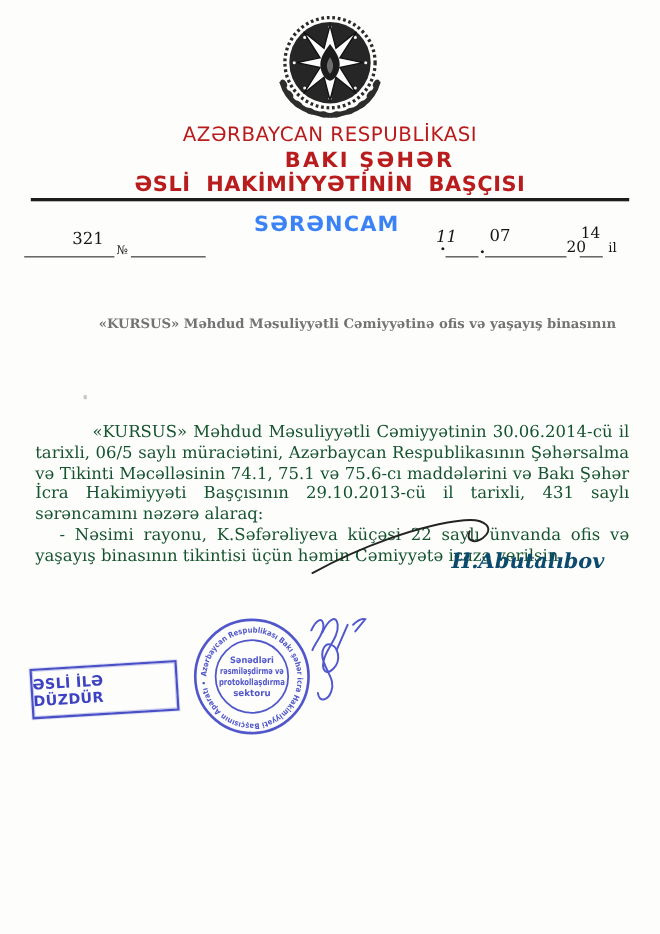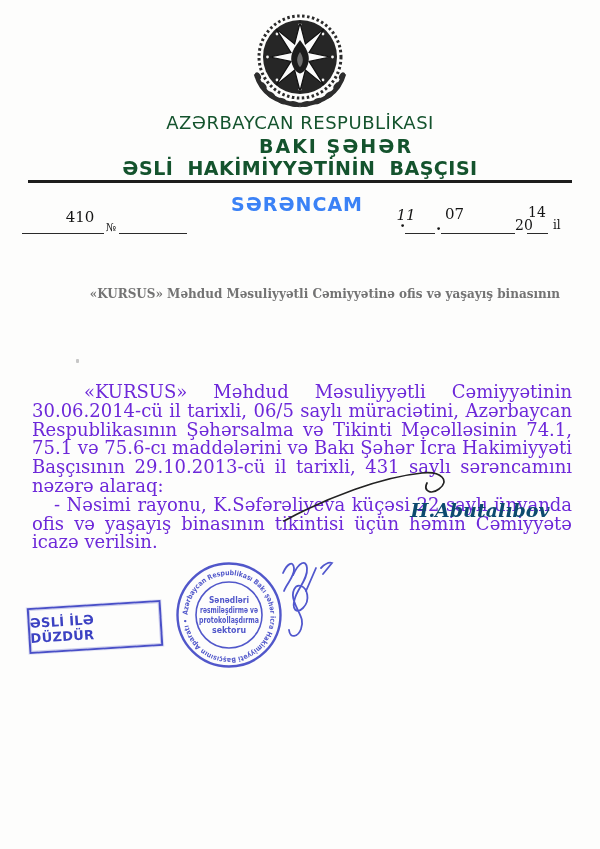--- a/index.html
+++ b/index.html
@@ -4,42 +4,42 @@
 <style>
   html,body{margin:0;padding:0;background:#e8e8e8;}
   .page{
     position:relative;width:600px;height:849px;margin:0 auto;
     background:#fdfdfc;overflow:hidden;
     font-family:"DejaVu Serif", serif;color:#1c1c1c;
   }
   .abs{position:absolute;}
 
   
-  .hdr{left:0;width:600px;text-align:center;font-family:"DejaVu Sans",sans-serif;color:#14532d;}
+  .hdr{left:0;width:600px;text-align:center;font-family:"DejaVu Sans",sans-serif;color:#b91c1c;}
   .hdr-country{top:112px;font-size:18px;letter-spacing:.5px;}
   .hdr-city{top:135px;font-size:19px;font-weight:bold;letter-spacing:2px;padding-left:36px;}
   .hdr-office{top:157px;font-size:19px;font-weight:bold;letter-spacing:.5px;word-spacing:7px;}
   .rule{top:180px;left:28px;width:544px;height:3px;background:#1d1d1d;}
   .doc-title{top:193px;left:0;width:594px;text-align:center;font-family:"DejaVu Sans",sans-serif;
     font-size:19px;font-weight:bold;letter-spacing:1px;color:#3b82f6;}
 
   
   .numrow{font-size:15px;color:#151515;}
   .fill-line{border-bottom:1.3px solid #2a2a2a;height:1px;}
   .no-sym{font-size:11px;}
   .sup{font-size:14px;}
   .il{font-size:12px;}
 
   
   .subject{top:284px;left:40px;width:520px;text-align:right;font-weight:bold;
     font-size:12px;line-height:20px;color:#737373;}
 
   
-  .body-text{top:383px;left:32px;width:540px;font-size:18px;line-height:18.8px;
-    text-align:justify;color:#6d28d9;}
+  .body-text{top:383px;left:32px;width:540px;font-size:15px;line-height:18.8px;
+    text-align:justify;color:#14532d;}
   .body-text p{margin:0;}
   .p1{text-indent:52px;}
   .p2{text-indent:22px;}
 
   
   .signer{top:499px;left:390px;width:180px;text-align:center;
     font-size:19px;font-weight:bold;font-style:italic;color:#0c4a6e;}
 
   
   .certify{top:604px;left:28px;width:130px;height:42px;
@@ -99,21 +99,21 @@
     </g>
   </svg>
 
   <div class="abs hdr hdr-country">AZƏRBAYCAN RESPUBLİKASI</div>
   <div class="abs hdr hdr-city">BAKI ŞƏHƏR</div>
   <div class="abs hdr hdr-office">ƏSLİ HAKİMİYYƏTİNİN BAŞÇISI</div>
   <div class="abs rule"></div>
 
   <div class="abs doc-title">SƏRƏNCAM</div>
 
-  <div class="abs numrow" style="top:208px;left:45px;width:70px;text-align:center;">410</div>
+  <div class="abs numrow" style="top:208px;left:45px;width:70px;text-align:center;">321</div>
   <div class="abs fill-line" style="top:232px;left:22px;width:82px;"></div>
   <div class="abs numrow no-sym" style="top:221px;left:106px;">№</div>
   <div class="abs fill-line" style="top:232px;left:119px;width:68px;"></div>
 
   <div class="abs numrow" style="top:213px;left:400px;font-weight:bold;">.</div>
   <div class="abs numrow" style="top:206px;left:391px;width:30px;text-align:center;font-style:italic;">11</div>
   <div class="abs fill-line" style="top:232px;left:405px;width:30px;"></div>
   <div class="abs numrow" style="top:216px;left:436px;font-weight:bold;">.</div>
   <div class="abs numrow" style="top:205px;left:445px;width:66px;text-align:left;">07</div>
   <div class="abs fill-line" style="top:232px;left:441px;width:74px;"></div>

